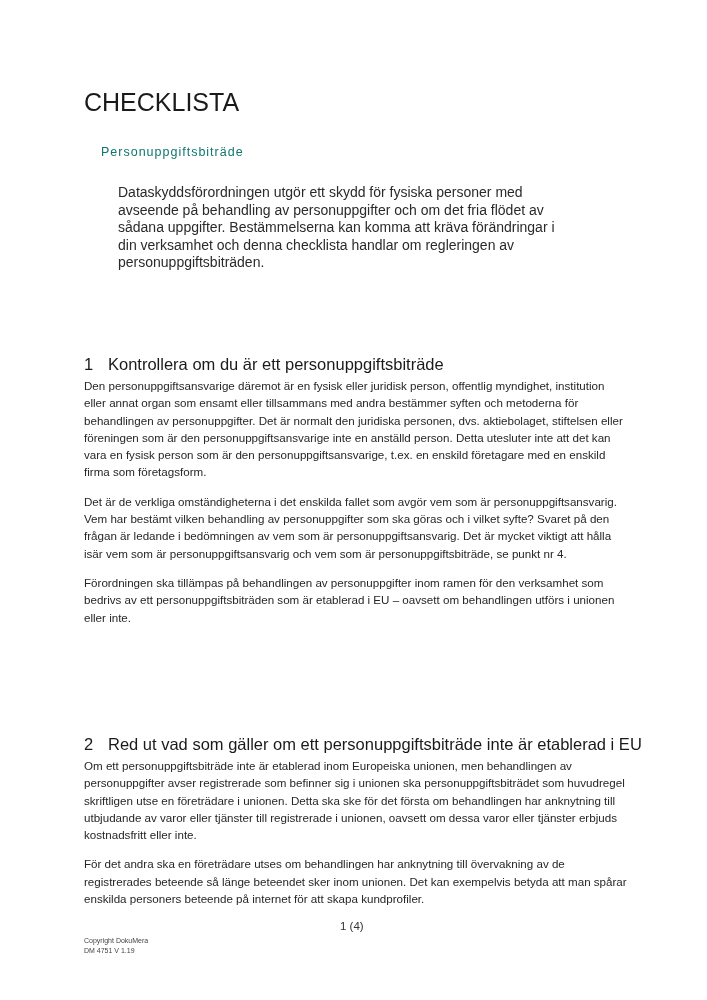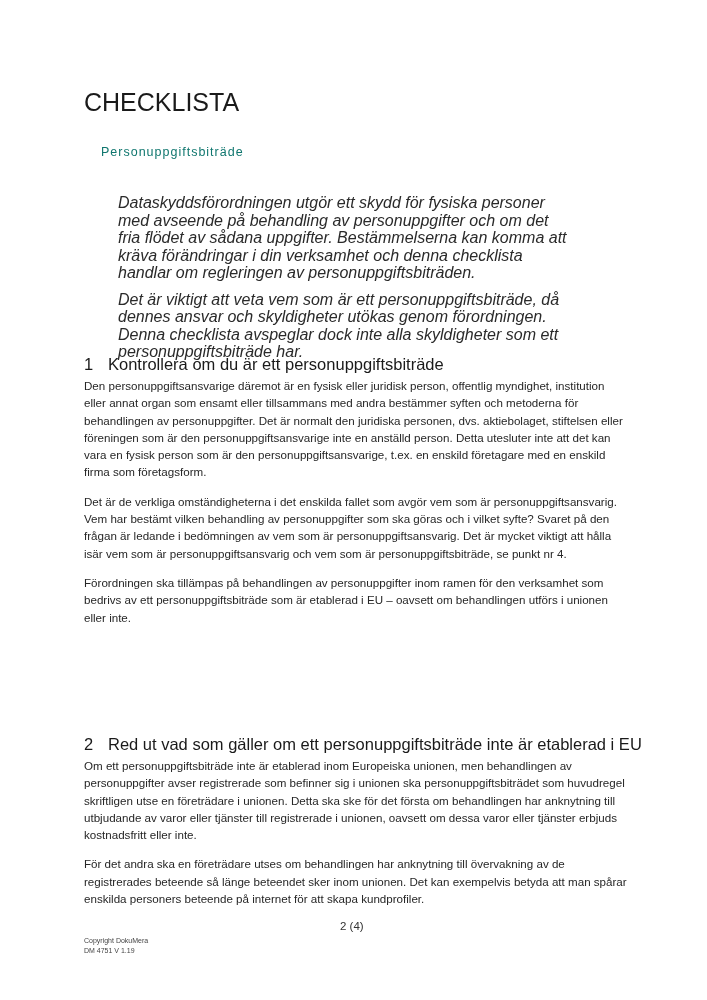--- a/index.html
+++ b/index.html
@@ -38,24 +38,23 @@
       top: 128px;
       font-size: 12.5px;
       letter-spacing: 1px;
       color: #0f766e;
       margin: 16px;
       line-height: 16px;
     }
     .intro {
       position: absolute;
       left: 118px;
-      top: 194px;
+      top: 184px;
       width: 450px;
-      font-style: italic;
-      font-size: 16px;
+      font-size: 14px;
       line-height: 17.5px;
       color: #2a2a2a;
     }
     .intro p {
       margin: 0 0 9px 0;
     }
     .section {
       position: absolute;
       left: 84px;
       width: 545px;
@@ -99,40 +98,39 @@
 </head>
 <body>
 
 <div class="page">
 
   <h1 class="title">CHECKLISTA</h1>
   <div class="subtitle">Personuppgiftsbiträde</div>
 
   <div class="intro">
     <p>Dataskyddsförordningen utgör ett skydd för fysiska personer med avseende på behandling av personuppgifter och om det fria flödet av sådana uppgifter. Bestämmelserna kan komma att kräva förändringar i din verksamhet och denna checklista handlar om regleringen av personuppgiftsbiträden.</p>
-    <p>Det är viktigt att veta vem som är ett personuppgiftsbiträde, då dennes ansvar och skyldigheter utökas genom förordningen. Denna checklista avspeglar dock inte alla skyldigheter som ett personuppgiftsbiträde har.</p>
   </div>
 
   <div class="section sec1">
     <h2>
       <span class="num">1</span><span>Kontrollera om du är ett personuppgiftsbiträde</span>
     </h2>
     <p>Den personuppgiftsansvarige däremot är en fysisk eller juridisk person, offentlig myndighet, institution eller annat organ som ensamt eller tillsammans med andra bestämmer syften och metoderna för behandlingen av personuppgifter. Det är normalt den juridiska personen, dvs. aktiebolaget, stiftelsen eller föreningen som är den personuppgiftsansvarige inte en anställd person. Detta utesluter inte att det kan vara en fysisk person som är den personuppgiftsansvarige, t.ex. en enskild företagare med en enskild firma som företagsform.</p>
     <p>Det är de verkliga omständigheterna i det enskilda fallet som avgör vem som är personuppgiftsansvarig. Vem har bestämt vilken behandling av personuppgifter som ska göras och i vilket syfte? Svaret på den frågan är ledande i bedömningen av vem som är personuppgiftsansvarig. Det är mycket viktigt att hålla isär vem som är personuppgiftsansvarig och vem som är personuppgiftsbiträde, se punkt nr 4.</p>
-    <p>Förordningen ska tillämpas på behandlingen av personuppgifter inom ramen för den verksamhet som bedrivs av ett personuppgiftsbiträde som är etablerad i EU – oavsett om behandlingen utförs i unionen eller inte.</p>
+    <p>Förordningen ska tillämpas på behandlingen av personuppgifter inom ramen för den verksamhet som bedrivs av ett personuppgiftsbiträden som är etablerad i EU – oavsett om behandlingen utförs i unionen eller inte.</p>
   </div>
 
   <div class="section sec2">
     <h2>
       <span class="num">2</span><span>Red ut vad som gäller om ett personuppgiftsbiträde inte är etablerad i EU</span>
     </h2>
     <p>Om ett personuppgiftsbiträde inte är etablerad inom Europeiska unionen, men behandlingen av personuppgifter avser registrerade som befinner sig i unionen ska personuppgiftsbiträdet som huvudregel skriftligen utse en företrädare i unionen. Detta ska ske för det första om behandlingen har anknytning till utbjudande av varor eller tjänster till registrerade i unionen, oavsett om dessa varor eller tjänster erbjuds kostnadsfritt eller inte.</p>
     <p>För det andra ska en företrädare utses om behandlingen har anknytning till övervakning av de registrerades beteende så länge beteendet sker inom unionen. Det kan exempelvis betyda att man spårar enskilda personers beteende på internet för att skapa kundprofiler.</p>
   </div>
 
-  <div class="page-number">2 (4)</div>
+  <div class="page-number">1 (4)</div>
 
   <div class="footer">
     <div>Copyright DokuMera</div>
     <div>DM 4751 V 1.19</div>
   </div>
 
 </div>
 
 </body></html>

